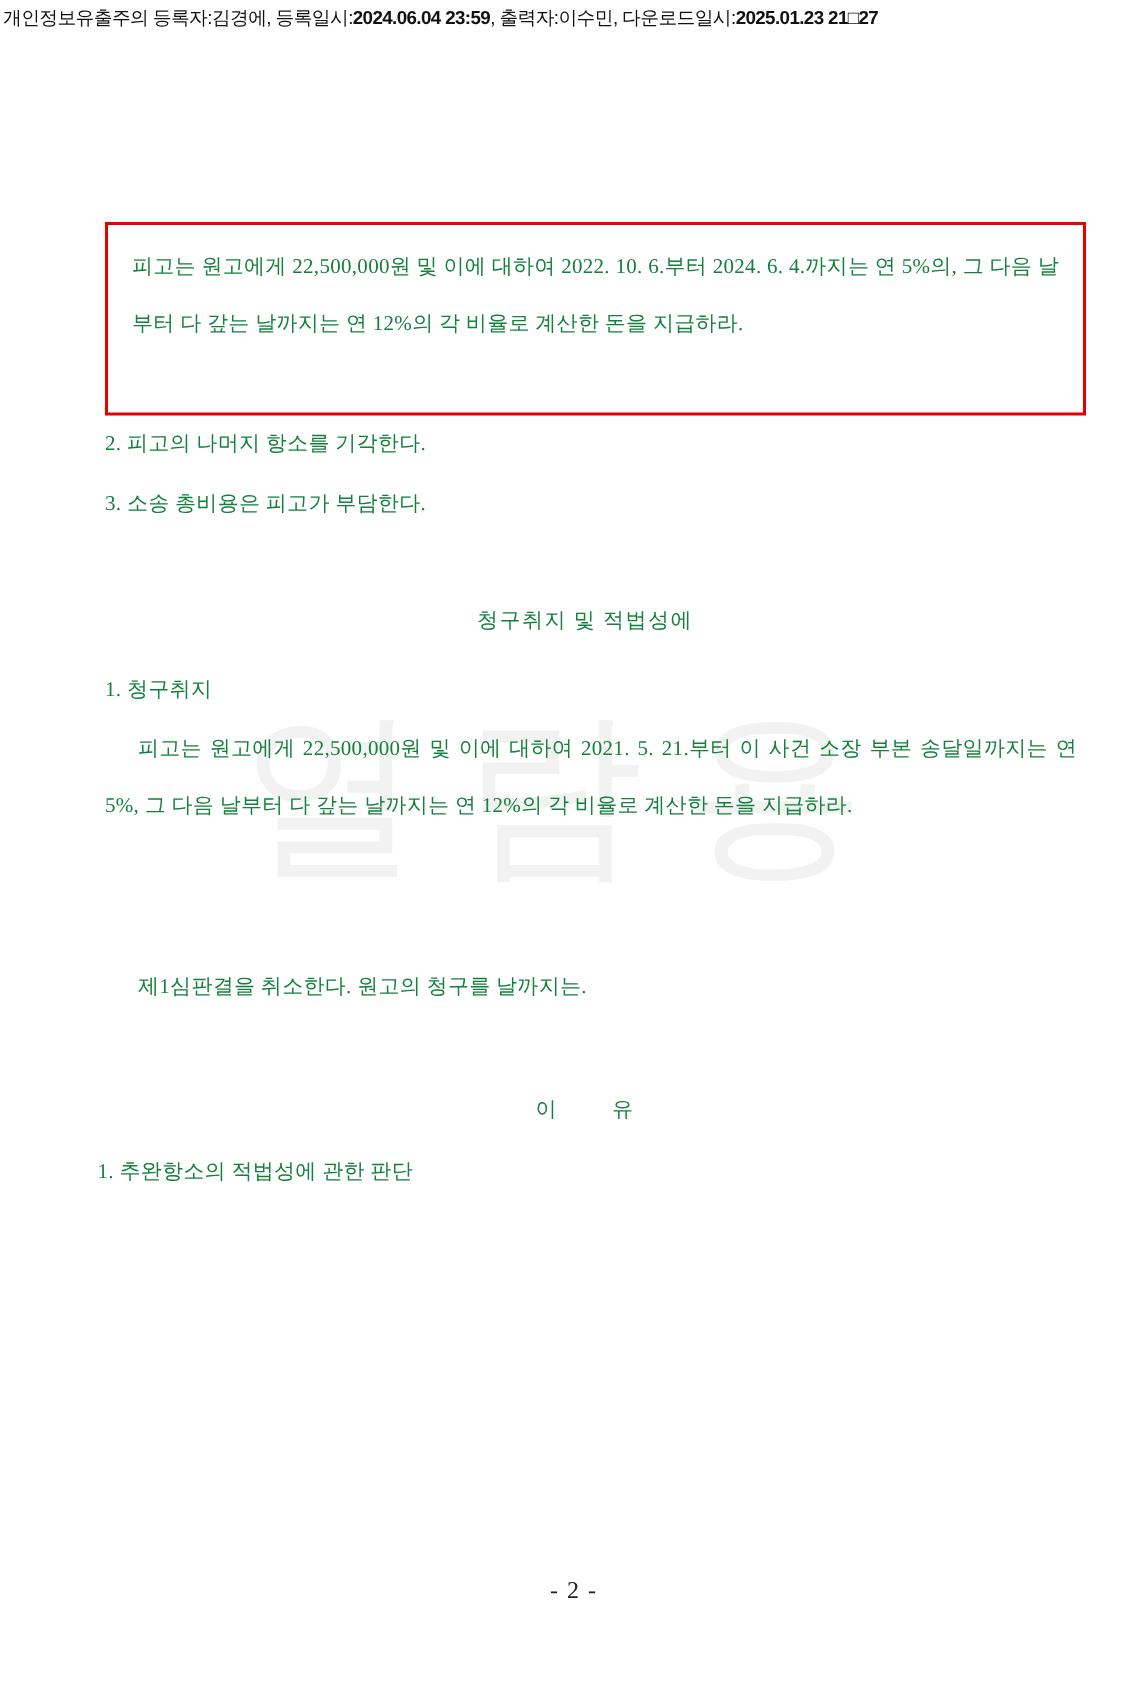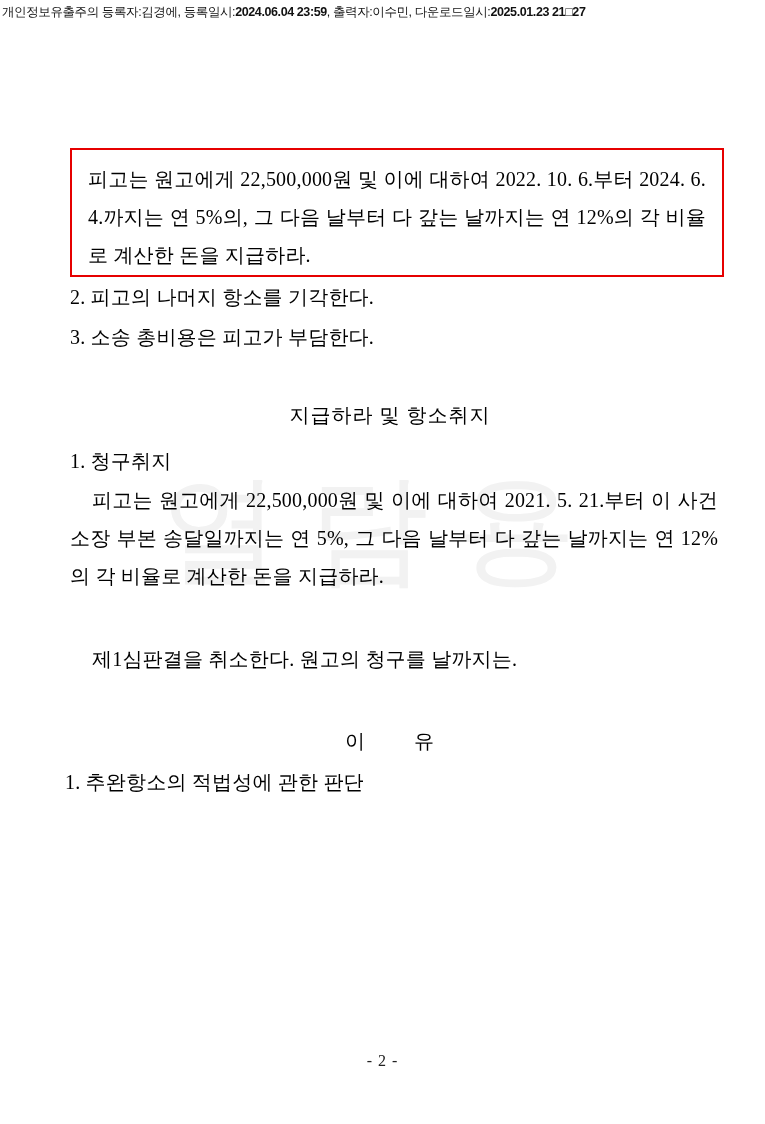--- a/index.html
+++ b/index.html
@@ -56,24 +56,24 @@
     position: absolute;
     top: 0;
     left: 0;
     width: 765px;
     height: 1124px;
     z-index: 2;
   }
 
   .para {
     position: absolute;
-    font-size: 20px;
+    font-size: 14px;
     line-height: 38px;
     letter-spacing: 0.2px;
-    color: #000000;
+    color: #15803d;
     white-space: pre-wrap;
   }
 
   .justified {
     text-align: justify;
     text-justify: inter-character;
   }
 
   .centered {
     text-align: center;
@@ -113,21 +113,21 @@
 <div class="page">
 
   <div class="redbox"></div>
 
   <div class="para justified" style="left:88px; top:160px; width:618px;">피고는 원고에게 22,500,000원 및 이에 대하여 2022. 10. 6.부터 2024. 6. 4.까지는 연 5%의, 그 다음 날부터 다 갚는 날까지는 연 12%의 각 비율로 계산한 돈을 지급하라.</div>
 
   <div class="para" style="left:70px; top:278px; width:640px;">2. 피고의 나머지 항소를 기각한다.</div>
 
   <div class="para" style="left:70px; top:318px; width:640px;">3. 소송 총비용은 피고가 부담한다.</div>
 
-  <div class="para centered" style="left:70px; top:396px; width:640px; letter-spacing:1px;">지급하라 및 항소취지</div>
+  <div class="para centered" style="left:70px; top:396px; width:640px; letter-spacing:1px;">청구취지 및 적법성에</div>
 
   <div class="para" style="left:70px; top:442px; width:640px;">1. 청구취지</div>
 
   <div class="para justified" style="left:70px; top:481px; width:648px; text-indent:22px;">피고는 원고에게 22,500,000원 및 이에 대하여 2021. 5. 21.부터 이 사건 소장 부본 송달일까지는 연 5%, 그 다음 날부터 다 갚는 날까지는 연 12%의 각 비율로 계산한 돈을 지급하라.</div>
 
 
   <div class="para" style="left:70px; top:640px; width:648px; text-indent:22px;">제1심판결을 취소한다. 원고의 청구를 날까지는.</div>
 
   <div class="para centered" style="left:70px; top:722px; width:640px; letter-spacing:1px;">이        유</div>
 

